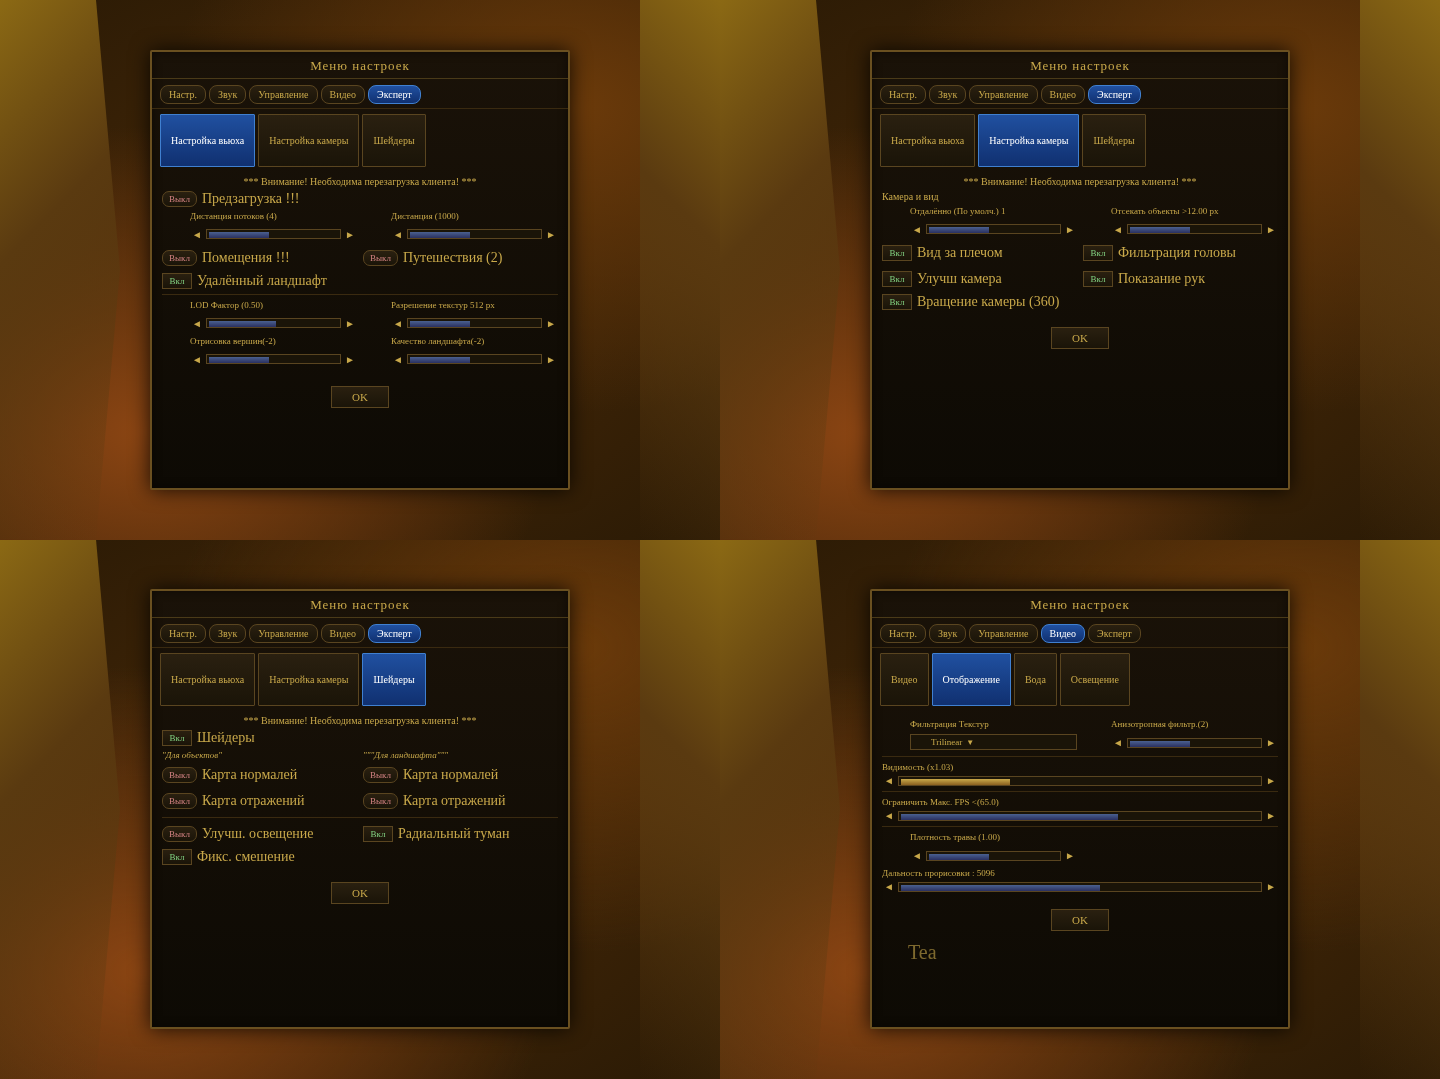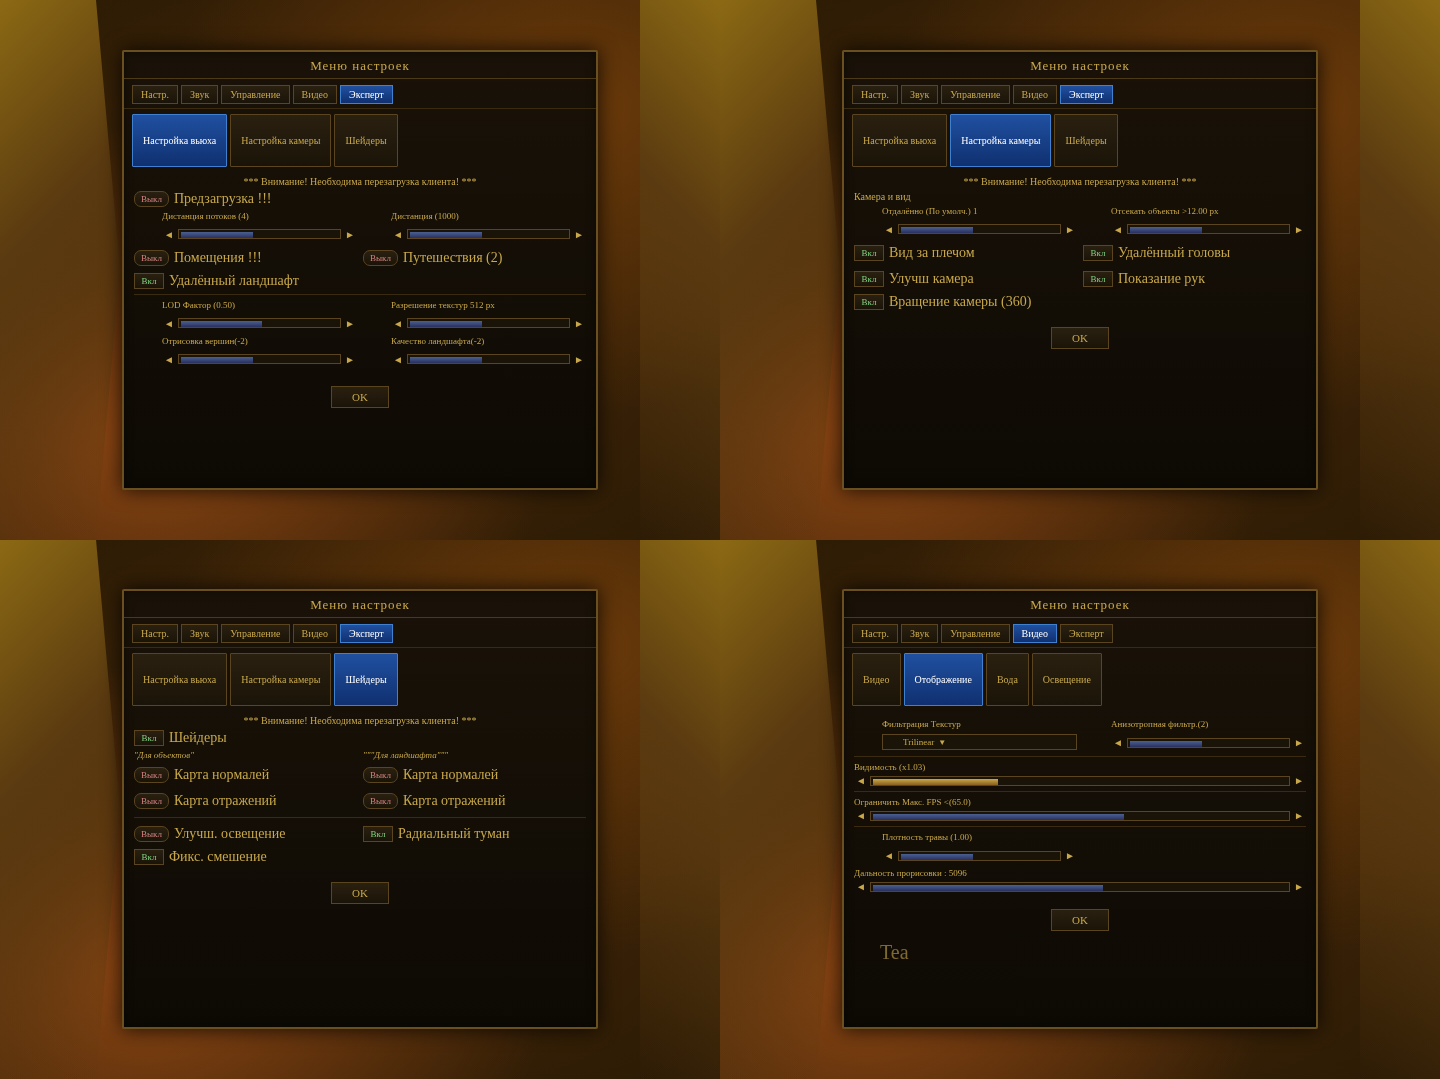--- a/index.html
+++ b/index.html
@@ -42,21 +42,21 @@
     }
     
     .dialog {
       position: absolute;
       top: 50%;
       left: 50%;
       transform: translate(-50%, -50%);
       background: linear-gradient(180deg, #1a1208 0%, #0d0a04 100%);
       border: 2px solid #6a5020;
       border-radius: 2px;
-      width: 476px;
+      width: 420px;
       min-height: 440px;
       box-shadow: 0 0 20px rgba(0,0,0,0.8), inset 0 0 10px rgba(0,0,0,0.5);
     }
     .dialog-title {
       text-align: center;
       color: #c8a84a;
       font-size: 13px;
       padding: 6px 10px 4px;
       border-bottom: 1px solid #4a3a18;
       letter-spacing: 1px;
@@ -69,21 +69,21 @@
       border-bottom: 1px solid #3a2a10;
     }
     .tab-btn {
       background: linear-gradient(180deg, #2a2010 0%, #1a1408 100%);
       border: 1px solid #5a4520;
       color: #c8a84a;
       font-size: 10px;
       padding: 3px 8px;
       cursor: pointer;
       font-family: 'Times New Roman', serif;
-      border-radius: 0;
+      border-radius: 8px;
     }
     .tab-btn.active {
       background: linear-gradient(180deg, #2050a0 0%, #103070 100%);
       border-color: #4080d0;
       color: #ffffff;
     }
     
     .sub-tab-bar {
       display: flex;
       gap: 3px;
@@ -389,21 +389,21 @@
           </div>
         </div>
       </div>
       <div class="two-col">
         <div class="toggle-row">
           <span class="toggle-btn on">Вкл</span>
           <span class="toggle-text">Вид за плечом</span>
         </div>
         <div class="toggle-row">
           <span class="toggle-btn on">Вкл</span>
-          <span class="toggle-text">Удалённый головы</span>
+          <span class="toggle-text">Фильтрация головы</span>
         </div>
       </div>
       <div class="two-col">
         <div class="toggle-row">
           <span class="toggle-btn on">Вкл</span>
           <span class="toggle-text">Улучш камера</span>
         </div>
         <div class="toggle-row">
           <span class="toggle-btn on">Вкл</span>
           <span class="toggle-text">Показание рук</span>

